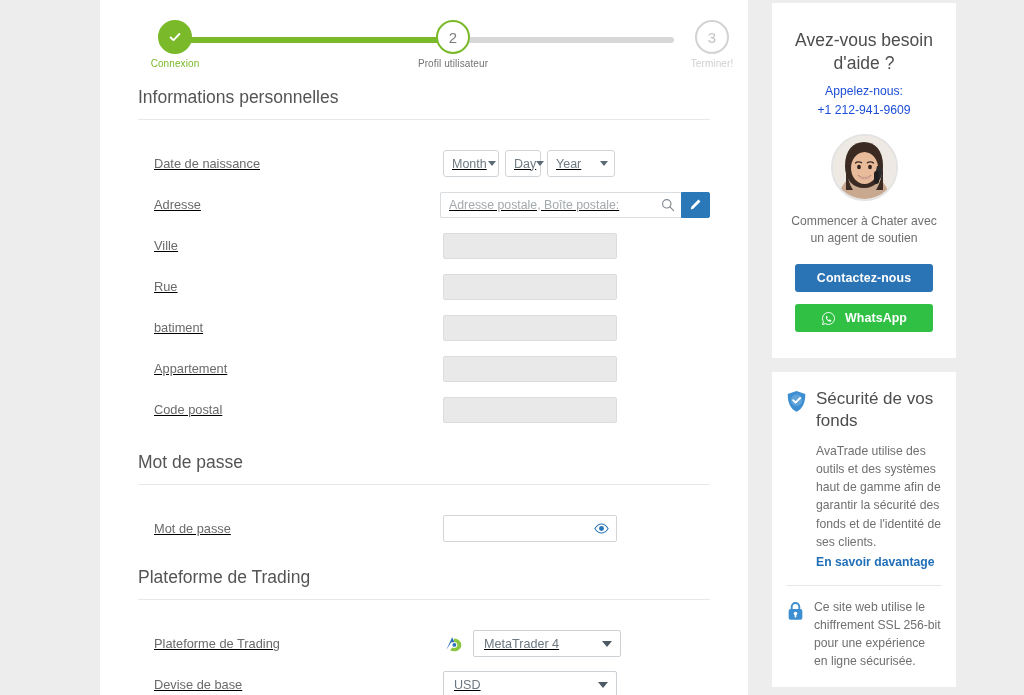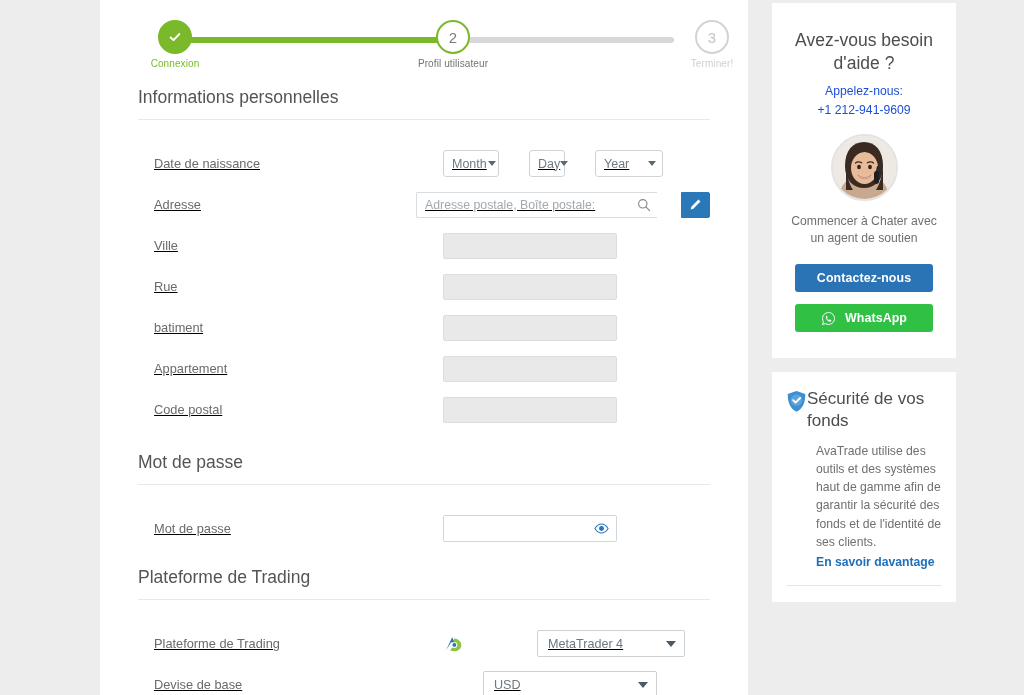--- a/index.html
+++ b/index.html
@@ -113,21 +113,21 @@
     align-items: center;
     height: 41px;
   }
   .row.first { margin-top: 23px; }
   .row-label {
     width: 305px;
     font-size: 12.8px;
     color: #6a6a6a;
     padding-left: 16px;
   }
-  .ctrl { display: flex; align-items: center; gap: 24px; }
+  .ctrl { display: flex; align-items: center; }
 
   
   .dsel {
     height: 27px;
     border: 1px solid #cfd4d8;
     border-radius: 3px;
     background: #fff;
     font-size: 12.5px;
     color: #6f7a82;
     display: flex;
@@ -200,21 +200,20 @@
   .mt-logo { width: 22px; height: 22px; margin-right: 8px; }
   .bsel {
     width: 148px; height: 27px;
     background: #fff;
     border: 1px solid #ccd1d5;
     border-radius: 2px;
     display: flex; align-items: center;
     padding: 0 8px 0 10px;
     font-size: 12.6px;
     color: #6d7881;
-    margin-left: 40px;
   }
   .bsel.wide { width: 174px; }
   .bsel .caret2 {
     margin-left: auto;
     width: 0; height: 0;
     border-left: 5px solid transparent;
     border-right: 5px solid transparent;
     border-top: 6px solid #4b5a66;
   }
 
@@ -285,20 +284,21 @@
     background: #2fc044;
     display: flex; align-items: center; justify-content: center;
     gap: 9px;
   }
   .wa-ic { width: 15px; height: 15px; }
 
   
   .sec-head {
     display: flex;
     align-items: flex-start;
+    gap: 9px;
   }
   .shield { width: 21px; height: 23px; flex: 0 0 auto; margin-top: 2px; }
   .sec-title {
     font-size: 17px;
     color: #4d4d4d;
     line-height: 1.28;
     font-weight: normal;
   }
   .sec-body {
     margin: 10px 0 0 30px;
@@ -535,16 +535,25 @@
         </svg>
         <div class="sec-title">Sécurité de vos fonds</div>
       </div>
       <div class="sec-body">AvaTrade utilise des outils et des systèmes haut de gamme afin de garantir la sécurité des fonds et de l'identité de ses clients.</div>
       <div class="sec-body" style="margin-top:0">
         <a class="sec-link" href="#">En savoir davantage</a>
       </div>
 
       <div class="sec-div"></div>
 
+      <div class="ssl-row">
+        <svg class="lock" viewBox="0 0 20 22">
+          <path d="M6 9 V6.6 C6 4.3 7.8 2.5 10 2.5 C12.2 2.5 14 4.3 14 6.6 V9" fill="none" stroke="#3d8fd1" stroke-width="2"></path>
+          <rect x="2.8" y="9" width="14.4" height="11.2" rx="2" fill="#3d8fd1"></rect>
+          <circle cx="10" cy="13.6" r="1.9" fill="#ffffff"></circle>
+          <rect x="9.1" y="14.2" width="1.8" height="3.6" rx=".8" fill="#ffffff"></rect>
+        </svg>
+        <div class="ssl-text">Ce site web utilise le chiffrement SSL 256-bit pour une expérience en ligne sécurisée.</div>
+      </div>
     </div>
 
   </div>
 </div>
 
 </body></html>

